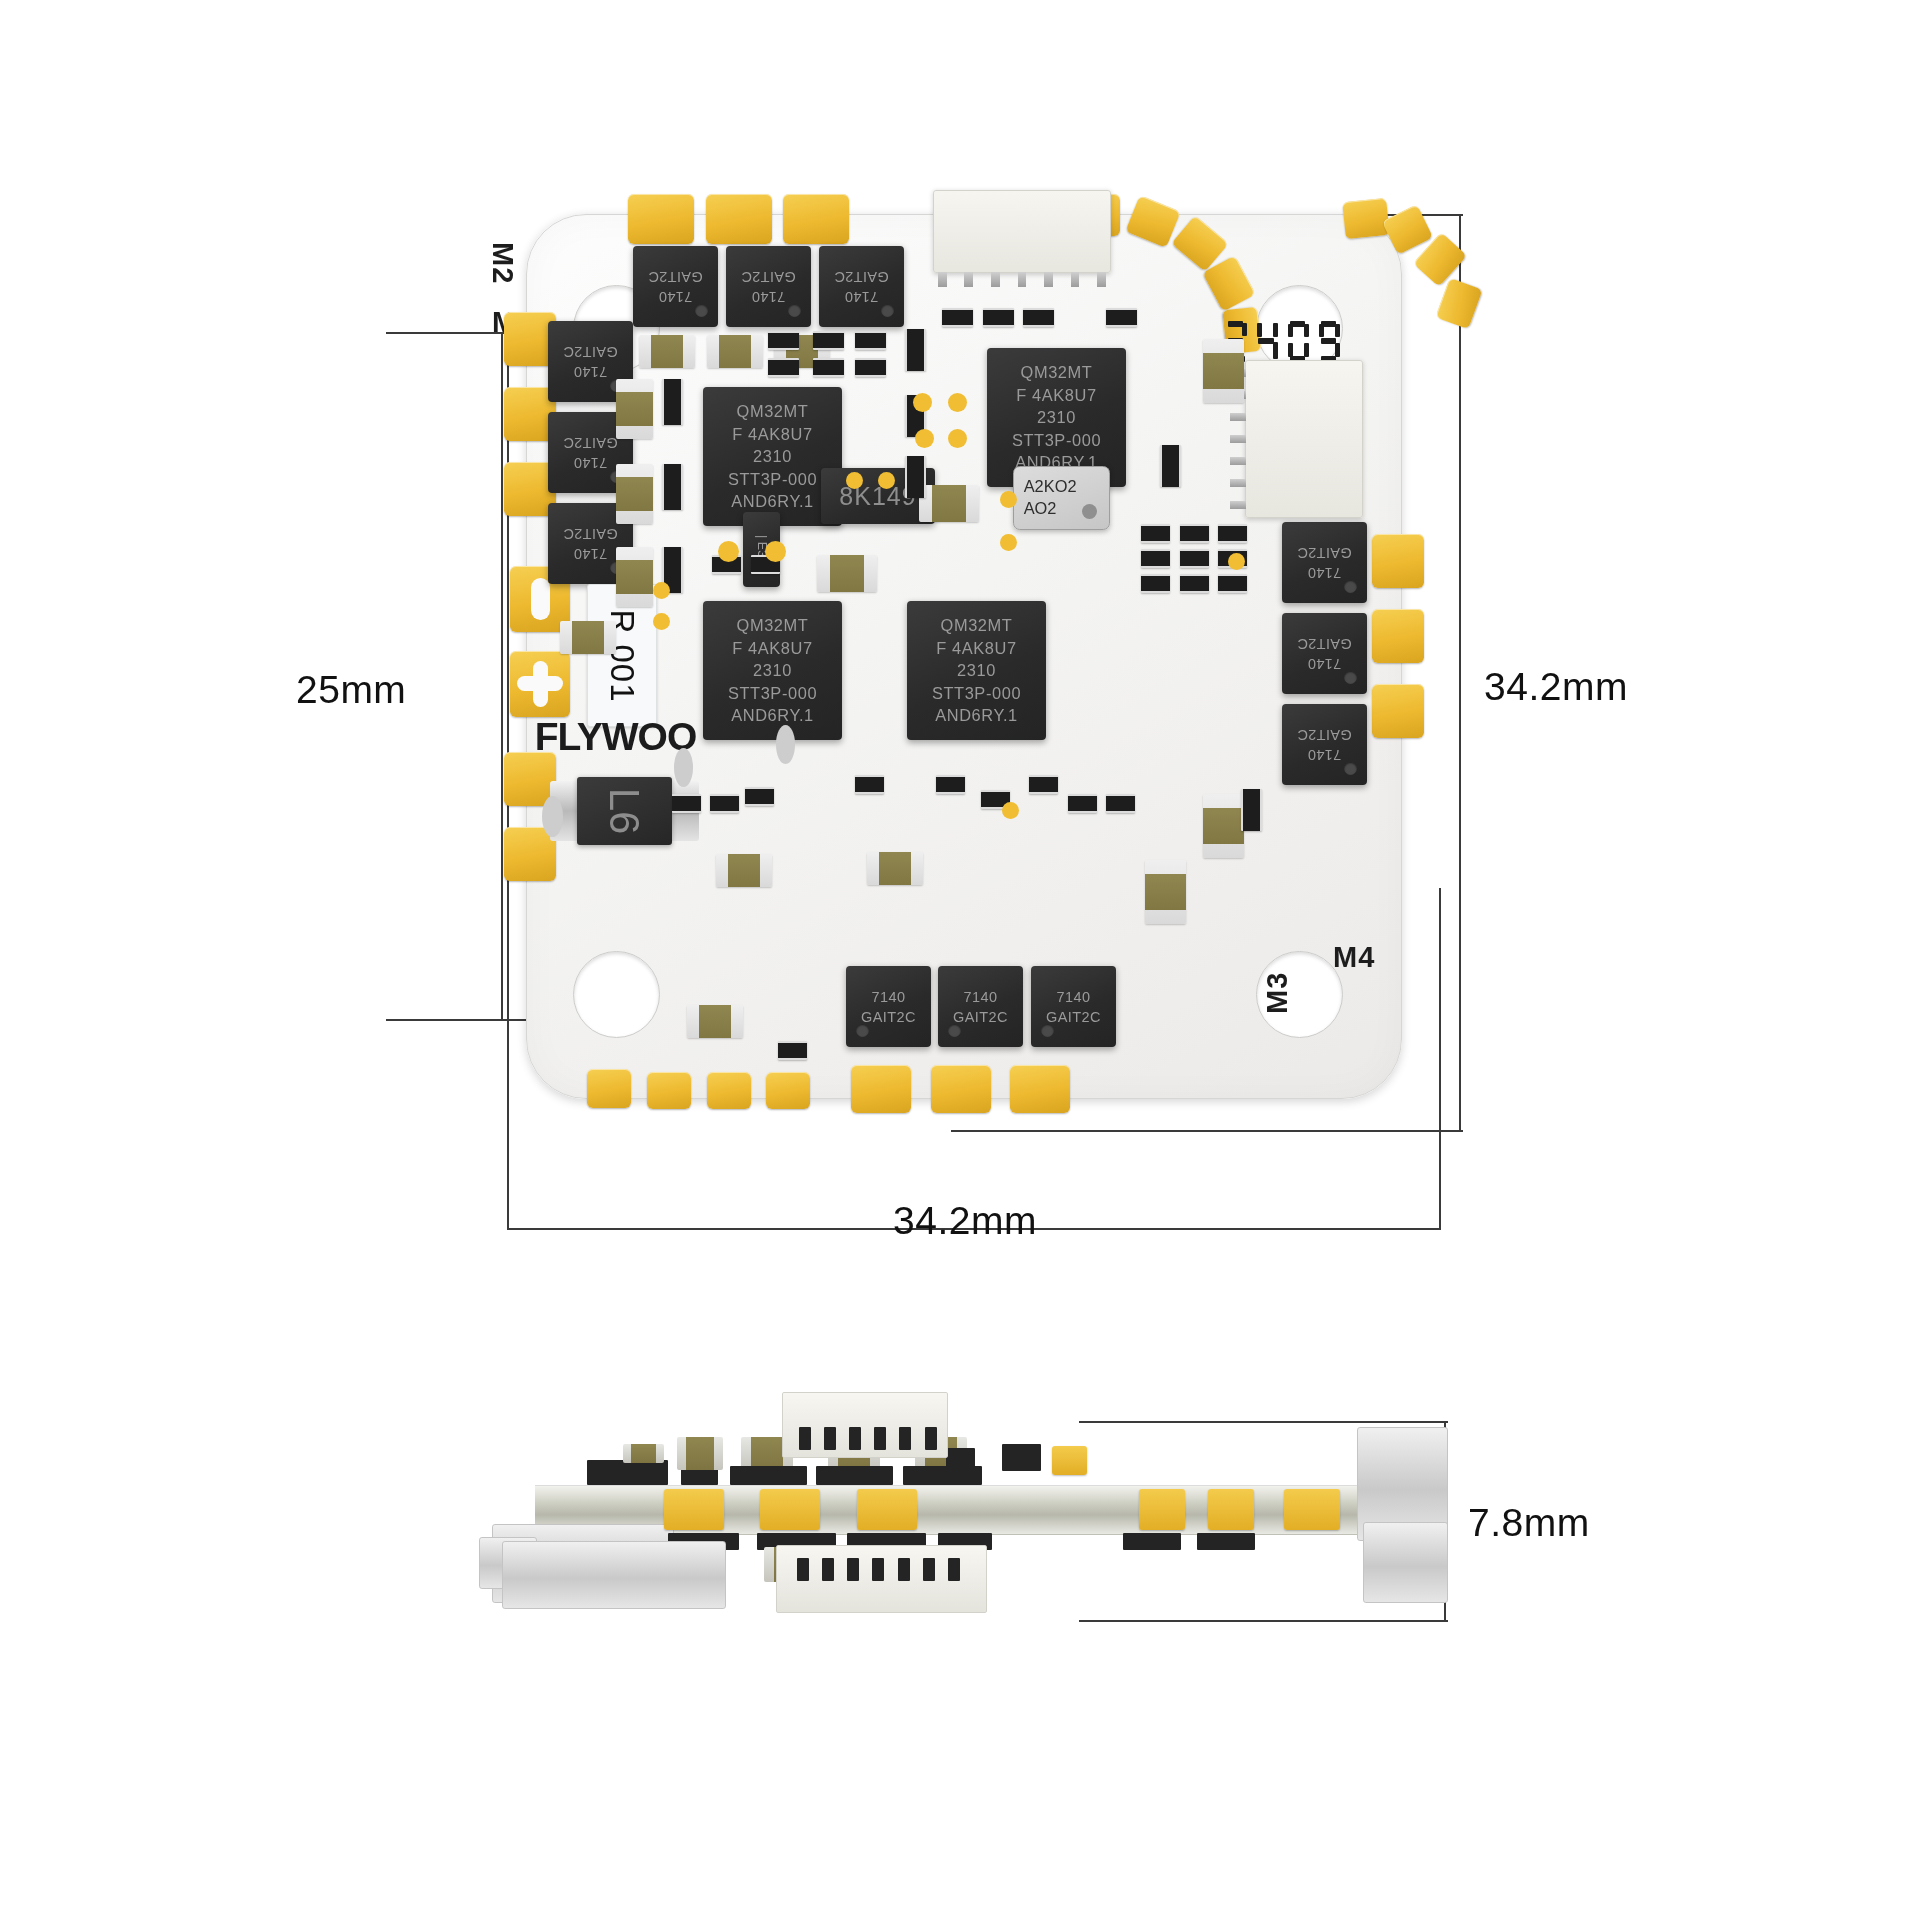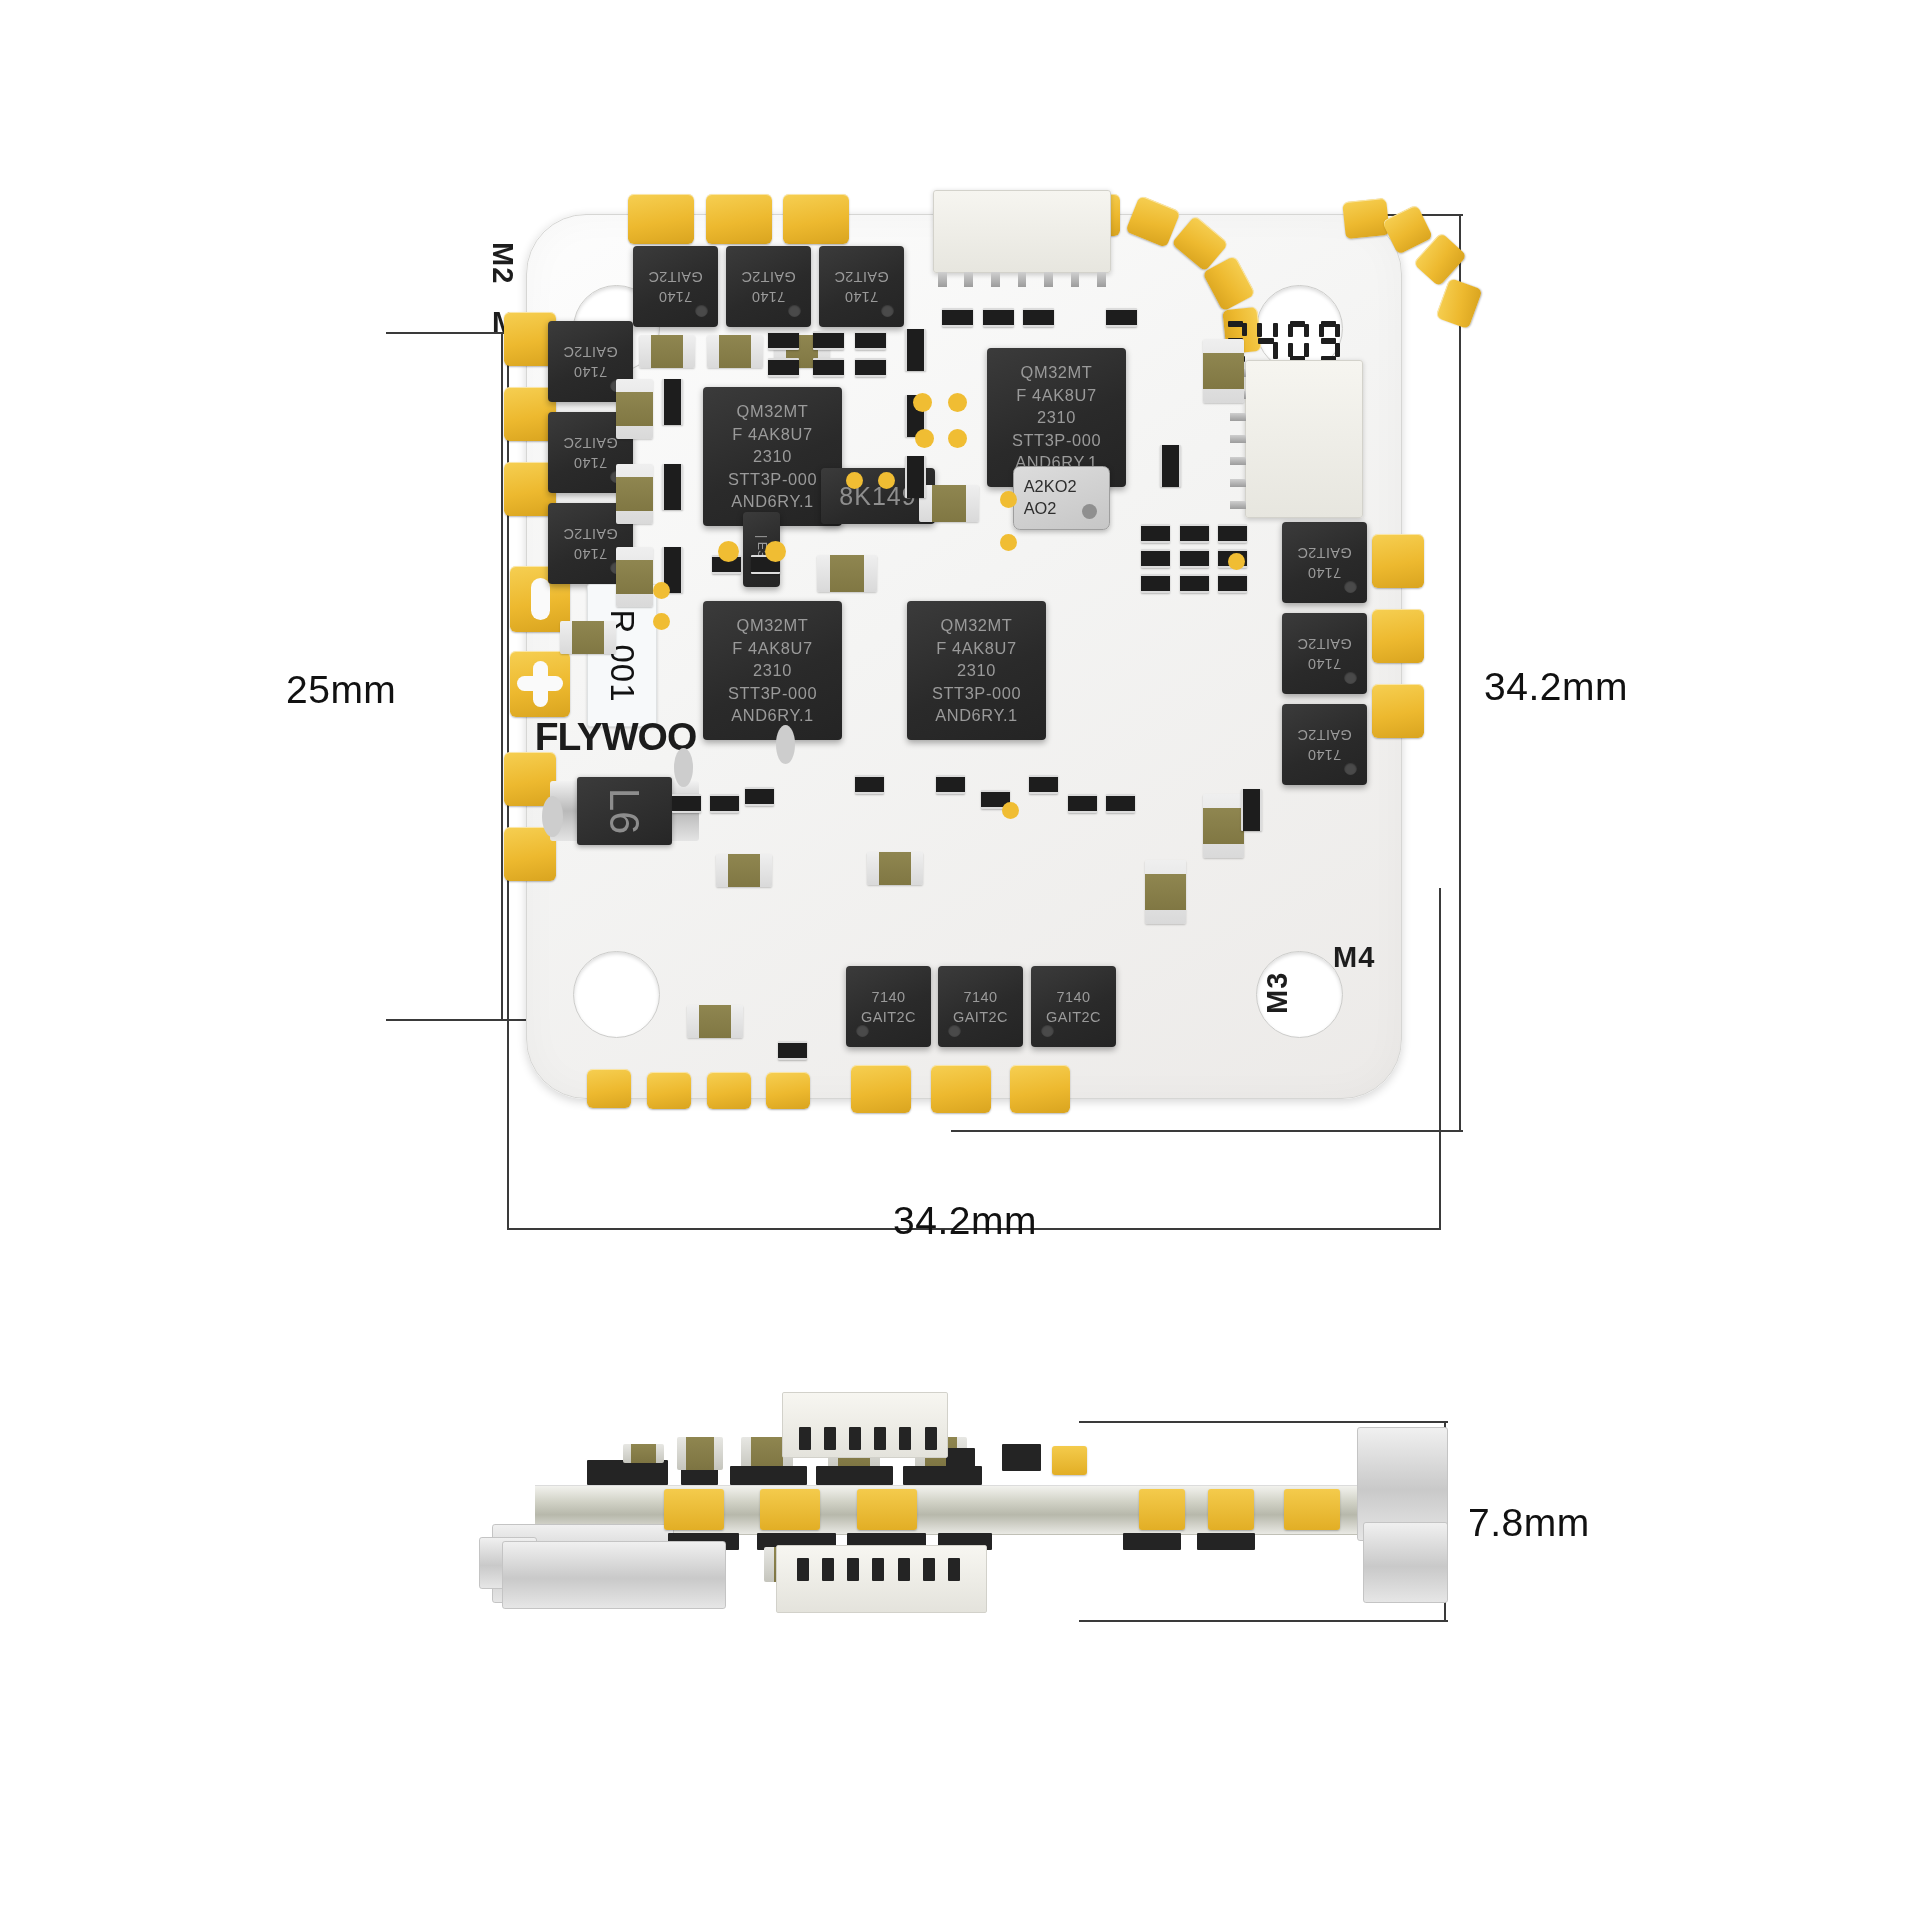--- a/index.html
+++ b/index.html
@@ -118,21 +118,21 @@
         border-radius:2.9px;border:1px solid #c4c4c4;}
 </style>
 </head>
 <body>
 
 <div class="stage">
 
   <div class="dimline h" style="left:386px;top:332px;width:541px;"></div>
   <div class="dimline h" style="left:386px;top:1019px;width:541px;"></div>
   <div class="dimline v" style="left:501px;top:332px;height:687px;"></div>
-  <div class="dimlabel" style="left:286px;top:668px;">25mm</div>
+  <div class="dimlabel" style="left:296px;top:668px;">25mm</div>
 
   <div class="dimline v" style="left:1459px;top:214px;height:917px;"></div>
   <div class="dimline h" style="left:1371px;top:214px;width:92px;"></div>
   <div class="dimline h" style="left:951px;top:1130px;width:512px;"></div>
   <div class="dimlabel" style="left:1484px;top:665px;">34.2mm</div>
 
   <div class="dimline v" style="left:507px;top:332px;height:898px;"></div>
   <div class="dimline v" style="left:1439px;top:888px;height:342px;"></div>
   <div class="dimline h" style="left:507px;top:1228px;width:934px;"></div>
   <div class="dimlabel" style="left:893px;top:1199px;">34.2mm</div>

